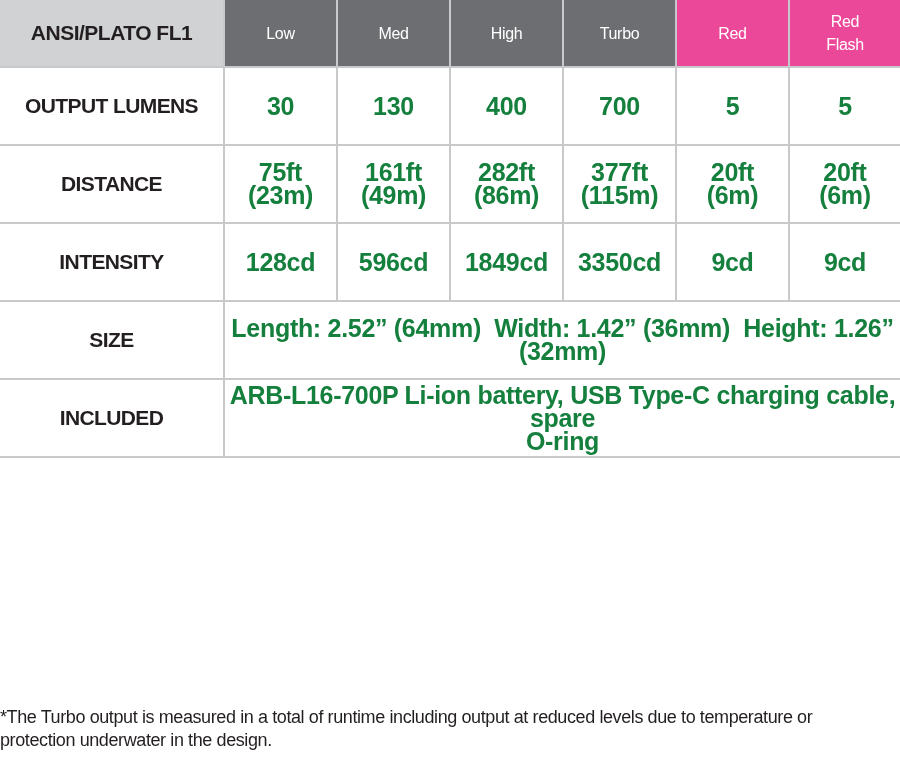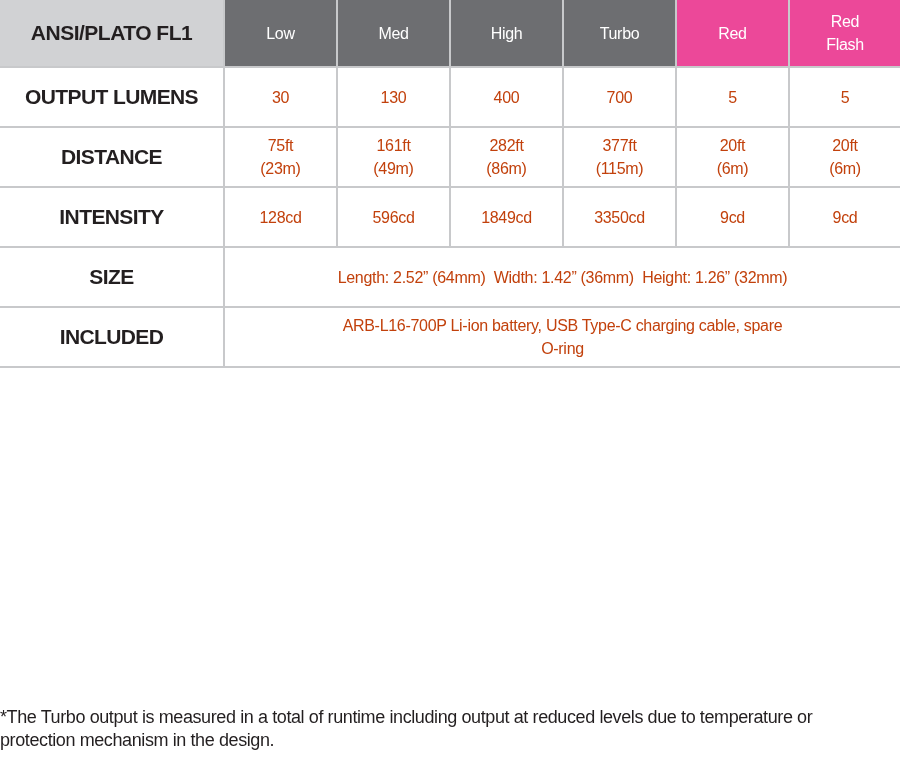--- a/index.html
+++ b/index.html
@@ -7,22 +7,22 @@
   table.spec { position:absolute; left:0; top:0; width:900px; border-collapse:collapse; table-layout:fixed; }
   table.spec td, table.spec th { border:2px solid #c8c9cb; text-align:center; vertical-align:middle; padding:0 4px; }
   table.spec tr:first-child th { border-top:none; }
   table.spec th:first-child, table.spec td:first-child { border-left:none; }
   table.spec th:last-child, table.spec td:last-child { border-right:none; }
   th.corner { background:#d1d2d4; color:#231f20; font-weight:bold; font-size:21px; letter-spacing:-0.5px; height:66px; border-bottom-color:#c8c9cb; }
   th.mode { color:#ffffff; font-weight:normal; font-size:16px; line-height:23px; letter-spacing:-0.3px; border-color:#ffffff; border-top:none; }
   th.mode.gray { background:#6d6e71; }
   th.mode.red { background:#ec4899; }
   td.label { font-weight:bold; font-size:21px; line-height:24px; letter-spacing:-0.6px; color:#231f20; }
-  td.val { font-size:16px; line-height:23px; letter-spacing:-0.3px; color:#c2410c; }
-  tr.row { height:60px; }
+  td.val { font-size:25px; line-height:23px; letter-spacing:-0.3px; color:#15803d;font-weight:bold; }
+  tr.row { height:78px; }
   .footnote { position:absolute; left:0; right:2px; top:706px; font-size:18px; line-height:23px; letter-spacing:-0.4px; color:#231f20; }
   .fl { display:block; }
 </style>
 </head>
 <body>
 
 <table class="spec">
   <colgroup>
     <col style="width:224px">
       <col style="width:113px">
@@ -108,14 +108,14 @@
     <td class="val" colspan="6">
           <span class="fl">ARB-L16-700P Li-ion battery, USB Type-C charging cable, spare</span>
           <span class="fl">O-ring</span>
         </td>
   </tr>
 </tbody>
   </table>
 
 <div class="footnote">
   <span class="fl">*The Turbo output is measured in a total of runtime including output at reduced levels due to temperature or</span>
-  <span class="fl">protection mechanism in the design.</span>
+  <span class="fl">protection underwater in the design.</span>
 </div>
 
 </body></html>

